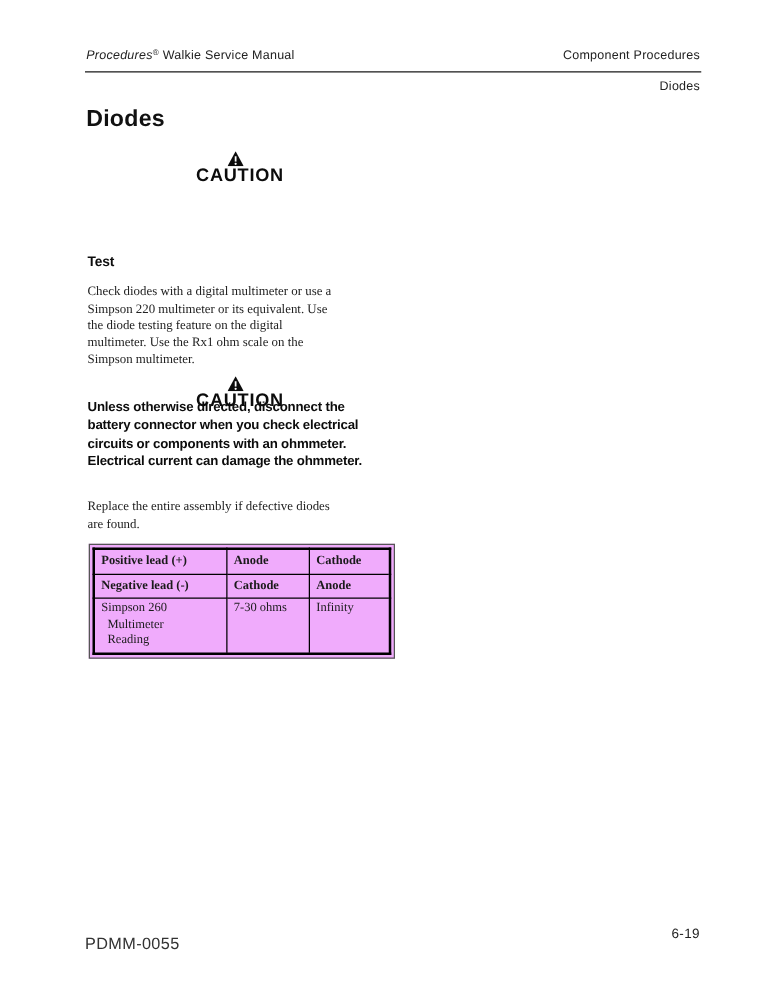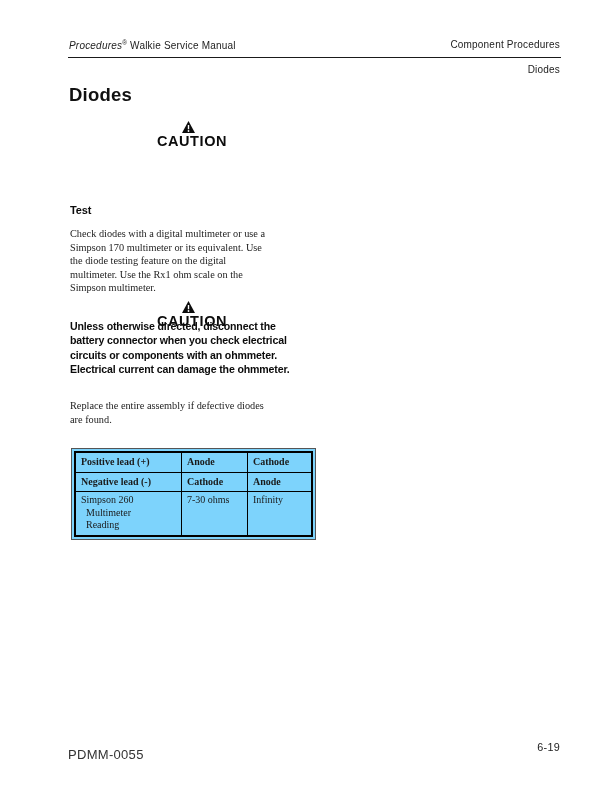--- a/index.html
+++ b/index.html
@@ -50,22 +50,22 @@
     letter-spacing: -0.15px; white-space: pre; color: #0c0c0c;
   }
   
   .sec-head { font-weight: bold; font-size: 11px; letter-spacing: -0.1px; color: #0c0c0c; }
   .body-text {
     font-family: "Liberation Serif", serif;
     font-size: 10.3px; line-height: 13.6px; white-space: pre; color: #222;
   }
   
   .tbl-wrap {
-    position: absolute; left: 71px; top: 448px;
-    border: 1px solid #555; padding: 2px; background: #7dd3fc;
+    position: absolute; left: 71px; top: 435px;
+    border: 1px solid #555; padding: 2px; background: #f0abfc;
   }
   table.diode {
     border-collapse: collapse; table-layout: fixed;
     font-family: "Liberation Serif", serif; font-size: 10px; color: #1a1a1a;
   }
   table.diode td {
     border: 1px solid #000; vertical-align: top;
     padding: 2px 4px 3px 5px; white-space: pre-wrap; line-height: 12.5px;
   }
   table.diode tr.hrow td { font-weight: bold; padding-top: 3px; padding-bottom: 3px; }
@@ -101,21 +101,21 @@
         <path d="M13 0 L26 24 L0 24 Z" fill="#0c0c0c"></path>
         <rect x="11.6" y="8" width="2.8" height="8.5" fill="#ffffff"></rect>
         <circle cx="13" cy="20" r="1.8" fill="#ffffff"></circle>
       </svg>
     </span>
     <span>CAUTION</span>
   </div>
 
   <div class="col sec-head" style="top:204px;">Test</div>
   <div class="col body-text" style="top:227px;">Check diodes with a digital multimeter or use a
-Simpson 170 multimeter or its equivalent. Use
+Simpson 220 multimeter or its equivalent. Use
 the diode testing feature on the digital
 multimeter. Use the Rx1 ohm scale on the
 Simpson multimeter.</div>
 
   <div class="col caution-head" style="top:301px;">
     <span class="tri">
       <svg width="13" height="12" viewBox="0 0 26 24">
         <path d="M13 0 L26 24 L0 24 Z" fill="#0c0c0c"></path>
         <rect x="11.6" y="8" width="2.8" height="8.5" fill="#ffffff"></rect>
         <circle cx="13" cy="20" r="1.8" fill="#ffffff"></circle>

